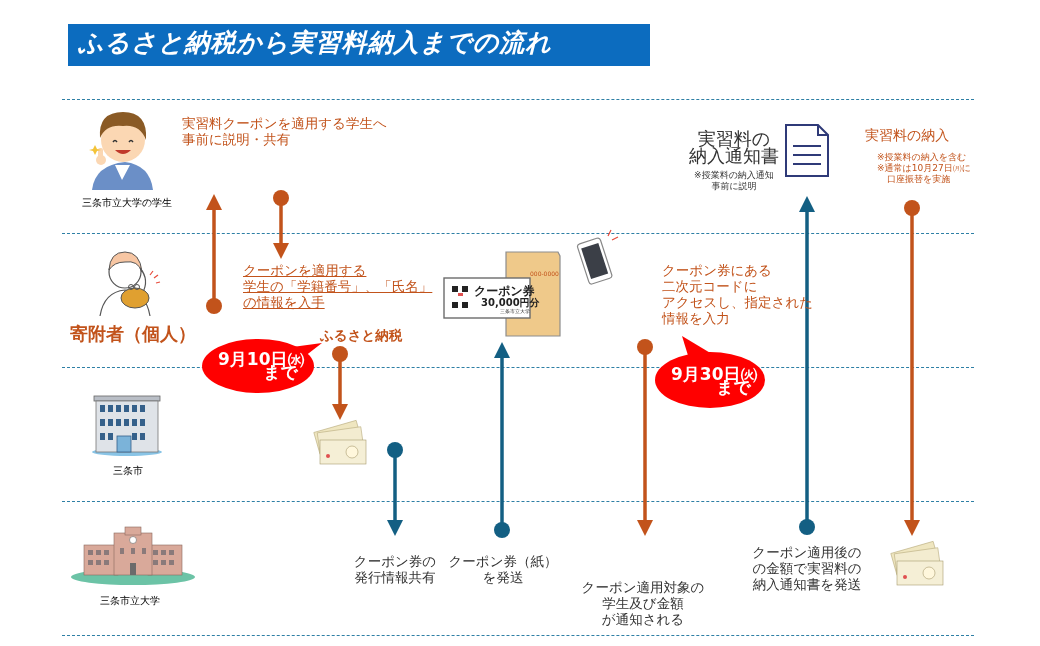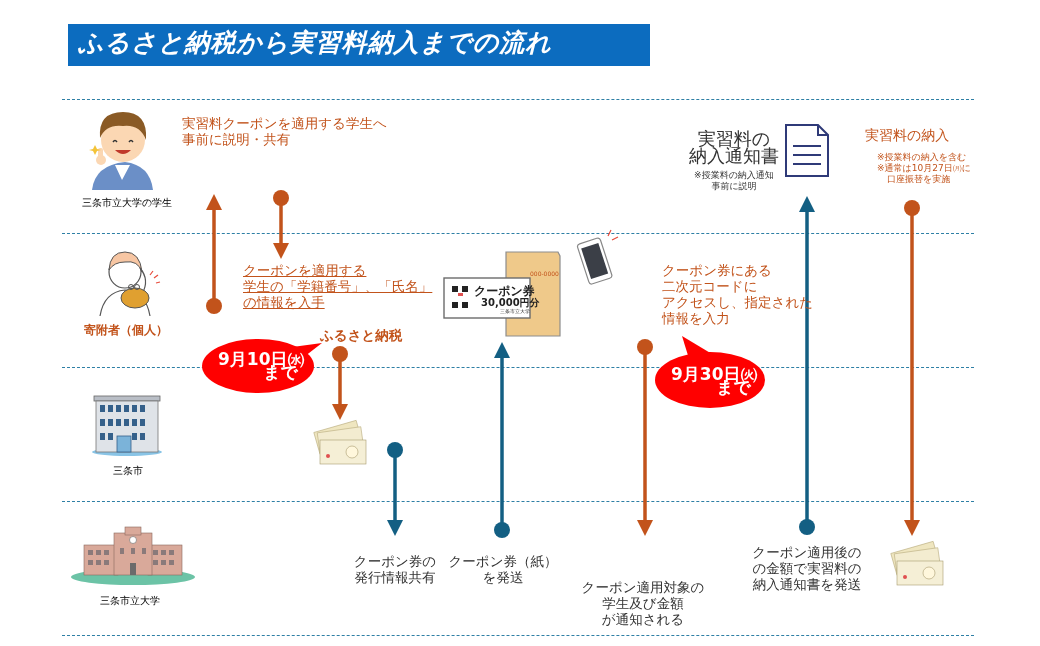--- a/index.html
+++ b/index.html
@@ -4,21 +4,21 @@
 <style>
   html, body { margin: 0; padding: 0; background: #ffffff; }
   body { width: 1040px; height: 646px; position: relative; overflow: hidden;
          font-family: "DejaVu Sans", "Liberation Sans", sans-serif; color: #333; }
   .abs { position: absolute; }
   .title-bar { left: 68px; top: 24px; width: 582px; height: 42px; background: #0c6cbf;
     color: #fff; font-size: 25px; line-height: 38px; padding-left: 10px; box-sizing: border-box;
     letter-spacing: 1px; font-weight: bold; font-style: italic; }
   .divider { left: 62px; width: 912px; height: 0; border-top: 1px dashed #2e7fa5; }
   .lane-label { font-size: 10px; color: #000000; text-align: center; white-space: nowrap; }
-  .lane-label.orange { color: #c2531b; font-weight: bold; font-size: 12px; }
+  .lane-label.orange { color: #c2531b; font-weight: bold; font-size: 18px; }
   .otext { color: #c2531b; font-size: 13.5px; line-height: 16px; white-space: nowrap; }
   .dtext { color: #333; font-size: 13.5px; line-height: 16px; text-align: center; white-space: nowrap; }
   .small-o { color: #c2531b; font-size: 9px; line-height: 11px; white-space: nowrap; }
   .small-d { color: #333; font-size: 9px; line-height: 11px; text-align: center; white-space: nowrap; }
   .bubble-text { color: #fff; font-weight: bold; font-size: 17px; line-height: 13px; text-align: right; white-space: nowrap; }
   svg.overlay { position: absolute; left: 0; top: 0; }
 </style>
 </head>
 <body>
 

